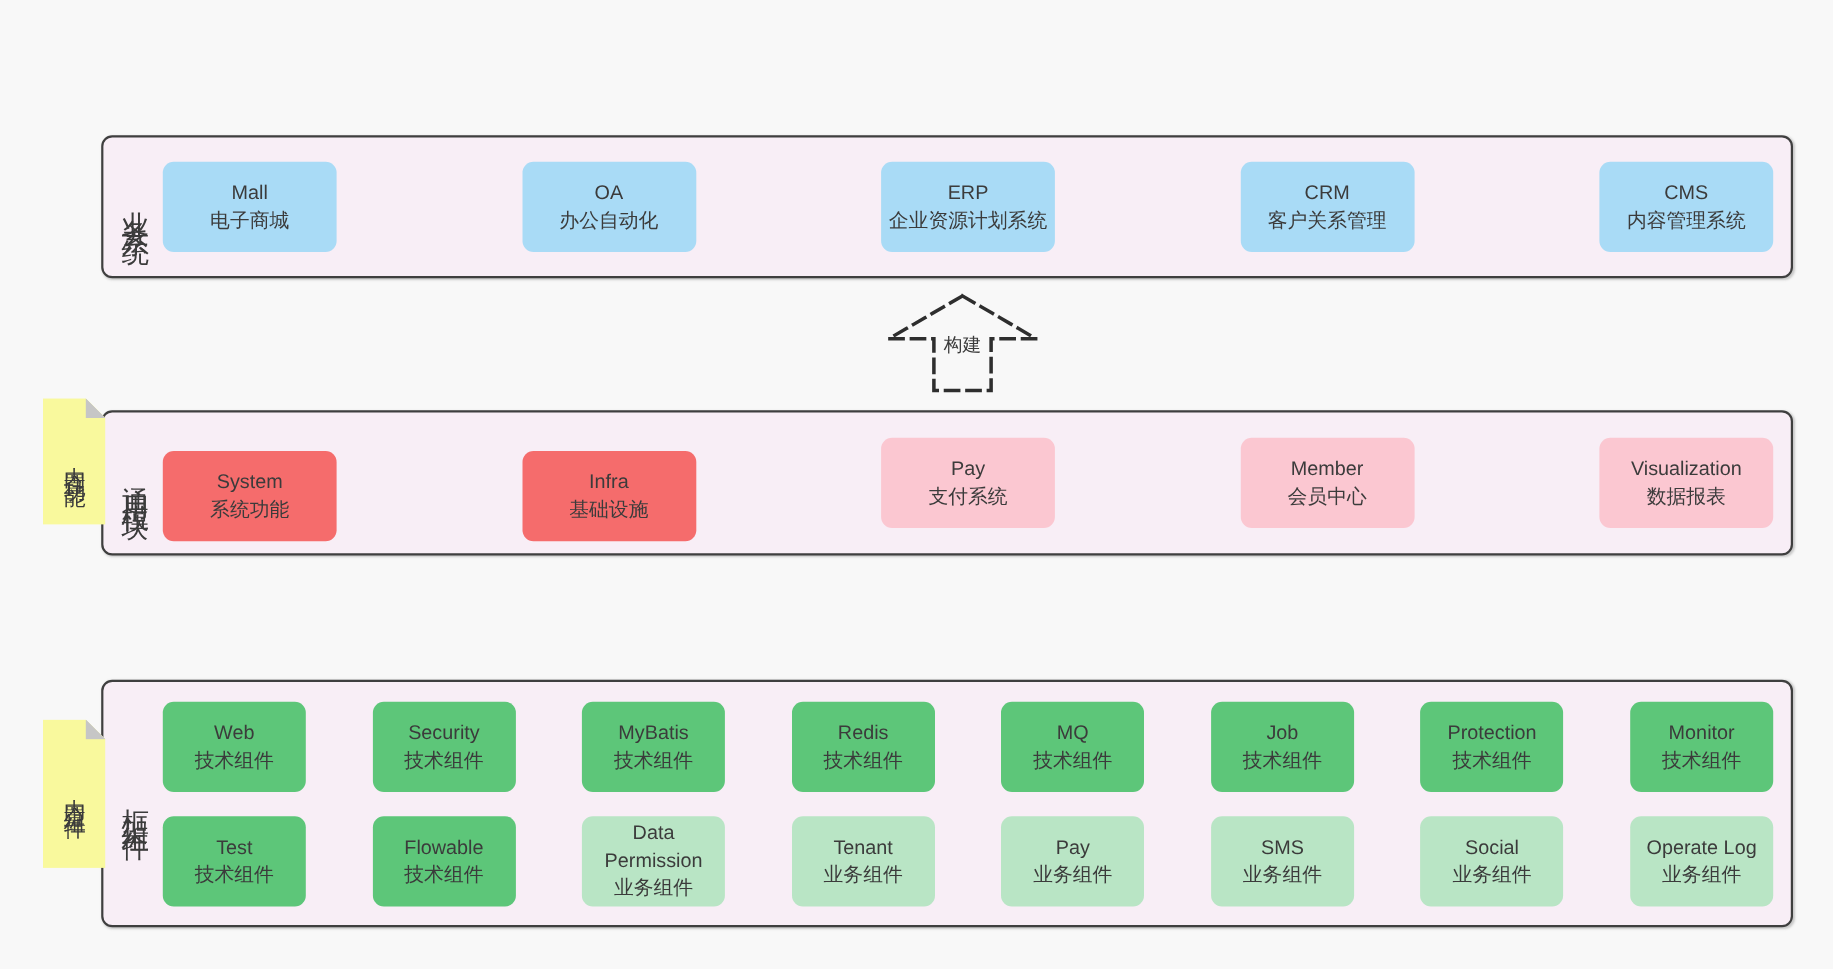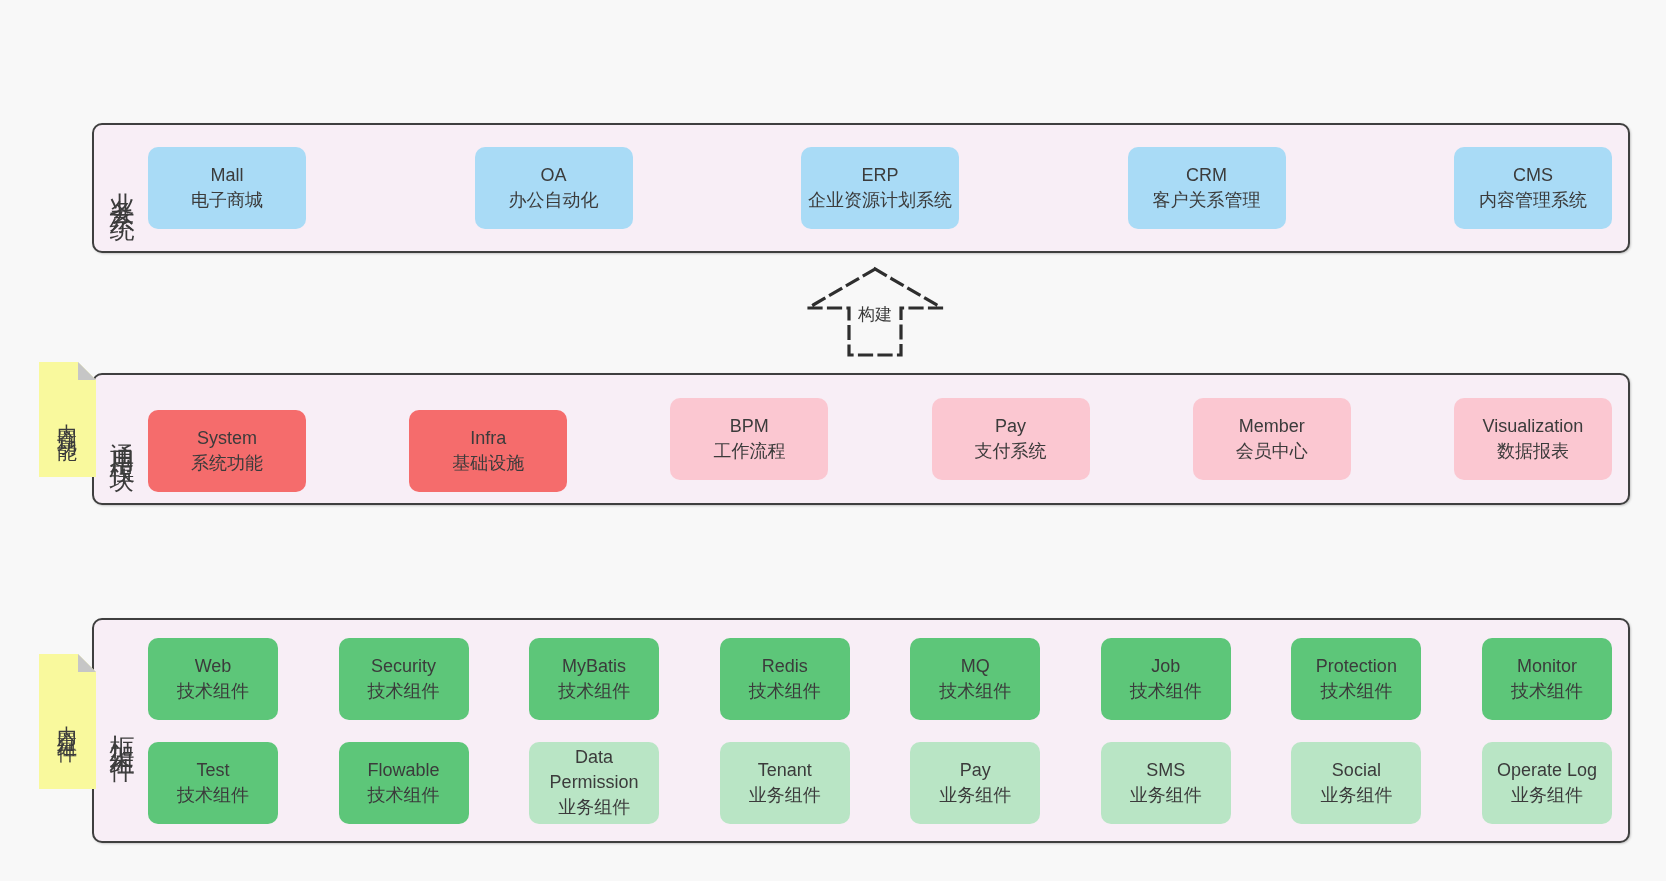--- a/index.html
+++ b/index.html
@@ -123,24 +123,20 @@
       <div class="row">
           <div class="box w190 red">
             <div class="t">System</div>
             <div class="s">系统功能</div>
           </div>
           <div class="box w190 red">
             <div class="t">Infra</div>
             <div class="s">基础设施</div>
           </div>
           <div class="box w190 pink">
-            <div class="t">BPM</div>
-            <div class="s">工作流程</div>
-          </div>
-          <div class="box w190 pink">
             <div class="t">Pay</div>
             <div class="s">支付系统</div>
           </div>
           <div class="box w190 pink">
             <div class="t">Member</div>
             <div class="s">会员中心</div>
           </div>
           <div class="box w190 pink">
             <div class="t">Visualization</div>
             <div class="s">数据报表</div>

